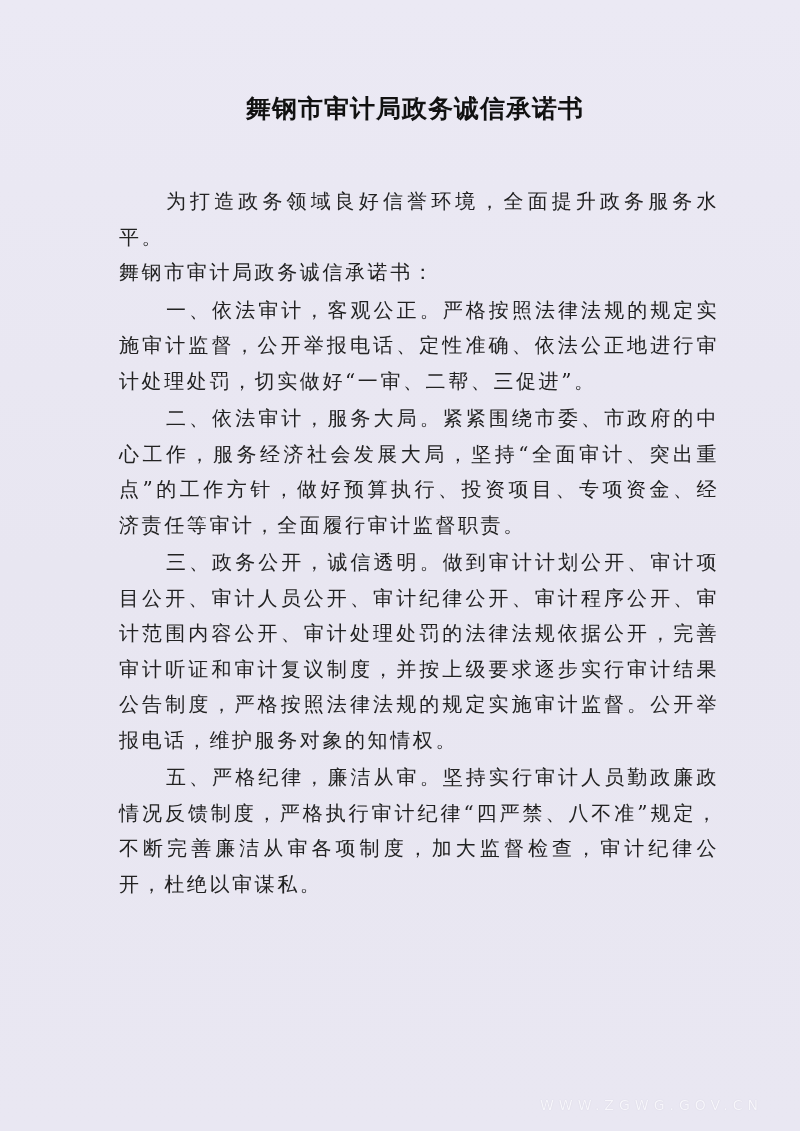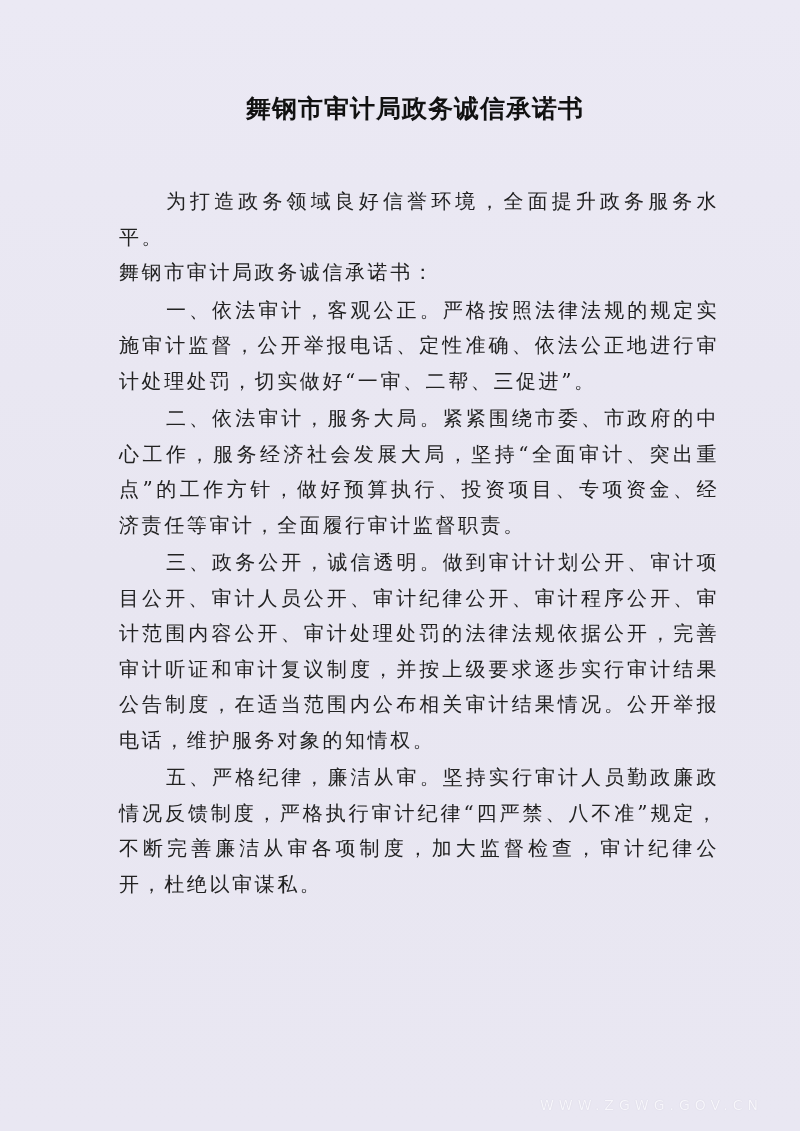--- a/index.html
+++ b/index.html
@@ -68,18 +68,18 @@
 <body>
 
 <div class="page">
   <div class="title">舞钢市审计局政务诚信承诺书</div>
 
   <div class="body">
     <p class="para">为打造政务领域良好信誉环境，全面提升政务服务水平。</p>
     <p class="para noindent">舞钢市审计局政务诚信承诺书：</p>
     <p class="para gap">一、依法审计，客观公正。严格按照法律法规的规定实施审计监督，公开举报电话、定性准确、依法公正地进行审计处理处罚，切实做好“一审、二帮、三促进”。</p>
     <p class="para gap">二、依法审计，服务大局。紧紧围绕市委、市政府的中心工作，服务经济社会发展大局，坚持“全面审计、突出重点”的工作方针，做好预算执行、投资项目、专项资金、经济责任等审计，全面履行审计监督职责。</p>
-    <p class="para gap">三、政务公开，诚信透明。做到审计计划公开、审计项目公开、审计人员公开、审计纪律公开、审计程序公开、审计范围内容公开、审计处理处罚的法律法规依据公开，完善审计听证和审计复议制度，并按上级要求逐步实行审计结果公告制度，在适当范围内公布相关审计结果情况。公开举报电话，维护服务对象的知情权。</p>
+    <p class="para gap">三、政务公开，诚信透明。做到审计计划公开、审计项目公开、审计人员公开、审计纪律公开、审计程序公开、审计范围内容公开、审计处理处罚的法律法规依据公开，完善审计听证和审计复议制度，并按上级要求逐步实行审计结果公告制度，严格按照法律法规的规定实施审计监督。公开举报电话，维护服务对象的知情权。</p>
     <p class="para gap">五、严格纪律，廉洁从审。坚持实行审计人员勤政廉政情况反馈制度，严格执行审计纪律“四严禁、八不准”规定，不断完善廉洁从审各项制度，加大监督检查，审计纪律公开，杜绝以审谋私。</p>
   </div>
 
   <div class="watermark">WWW.ZGWG.GOV.CN</div>
 </div>
 
 </body></html>

